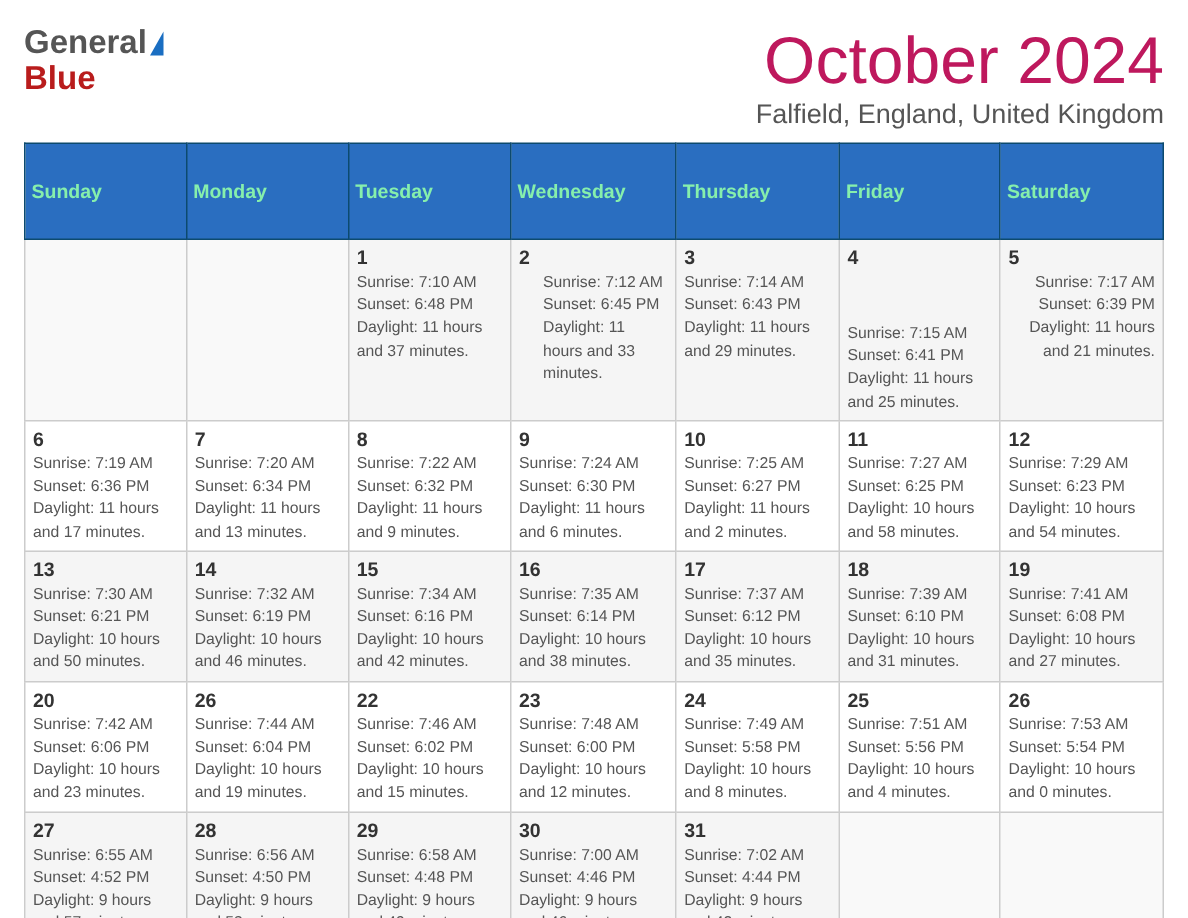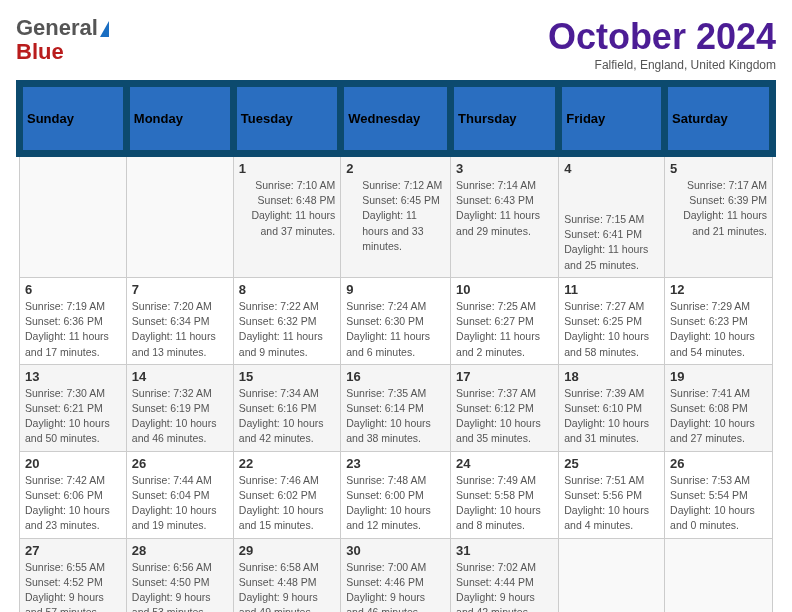--- a/index.html
+++ b/index.html
@@ -22,42 +22,42 @@
       font-size: 22px;
       font-weight: bold;
       line-height: 1.1;
     }
     .logo-general { color: #555; }
     .logo-blue { color: #b91c1c; }
     .title-block {
       text-align: right;
     }
     .title-block h1 {
-      font-size: 36px;
-      color: #4c1d95;
-      font-weight: bold;
+      font-size: 44px;
+      color: #be185d;
+      font-weight: normal;
     }
     .title-block h2 {
-      font-size: 12px;
+      font-size: 18px;
       color: #555;
       font-weight: normal;
     }
     .calendar {
       width: 100%;
       border-collapse: collapse;
       font-size: 11px;
     }
     .calendar thead tr th {
       background: #2a6ec0;
-      color: #000000;
+      color: #86efac;
       padding: 24px 4px;
       text-align: left;
       font-size: 13px;
       font-weight: bold;
-      border: 7px solid #0c4a6e;
+      border: 1px solid #0c4a6e;
     }
     .calendar tbody tr td {
       border: 1px solid #ccc;
       padding: 4px 5px;
       vertical-align: top;
       width: 113px;
       min-height: 80px;
       background: #fff;
     }
     .calendar tbody tr:nth-child(odd) td {
@@ -109,21 +109,21 @@
         <th>Friday</th>
         <th>Saturday</th>
       </tr>
   </thead>
   <tbody id="calendar-body">
       <tr>
         <td class="empty"></td>
         <td class="empty"></td>
         <td>
           <span class="day-num">1</span>
-          <div class="day-detail" style="white-space: pre-line; text-align: right;">Sunrise: 7:10 AM
+          <div class="day-detail" style="white-space: pre-line;">Sunrise: 7:10 AM
 Sunset: 6:48 PM
 Daylight: 11 hours and 37 minutes.</div>
         </td>
         <td>
           <span class="day-num">2</span>
           <div class="day-detail" style="white-space: pre-line; margin-left: 16px;">Sunrise: 7:12 AM
 Sunset: 6:45 PM
 Daylight: 11 hours and 33 minutes.</div>
         </td>
         <td>

